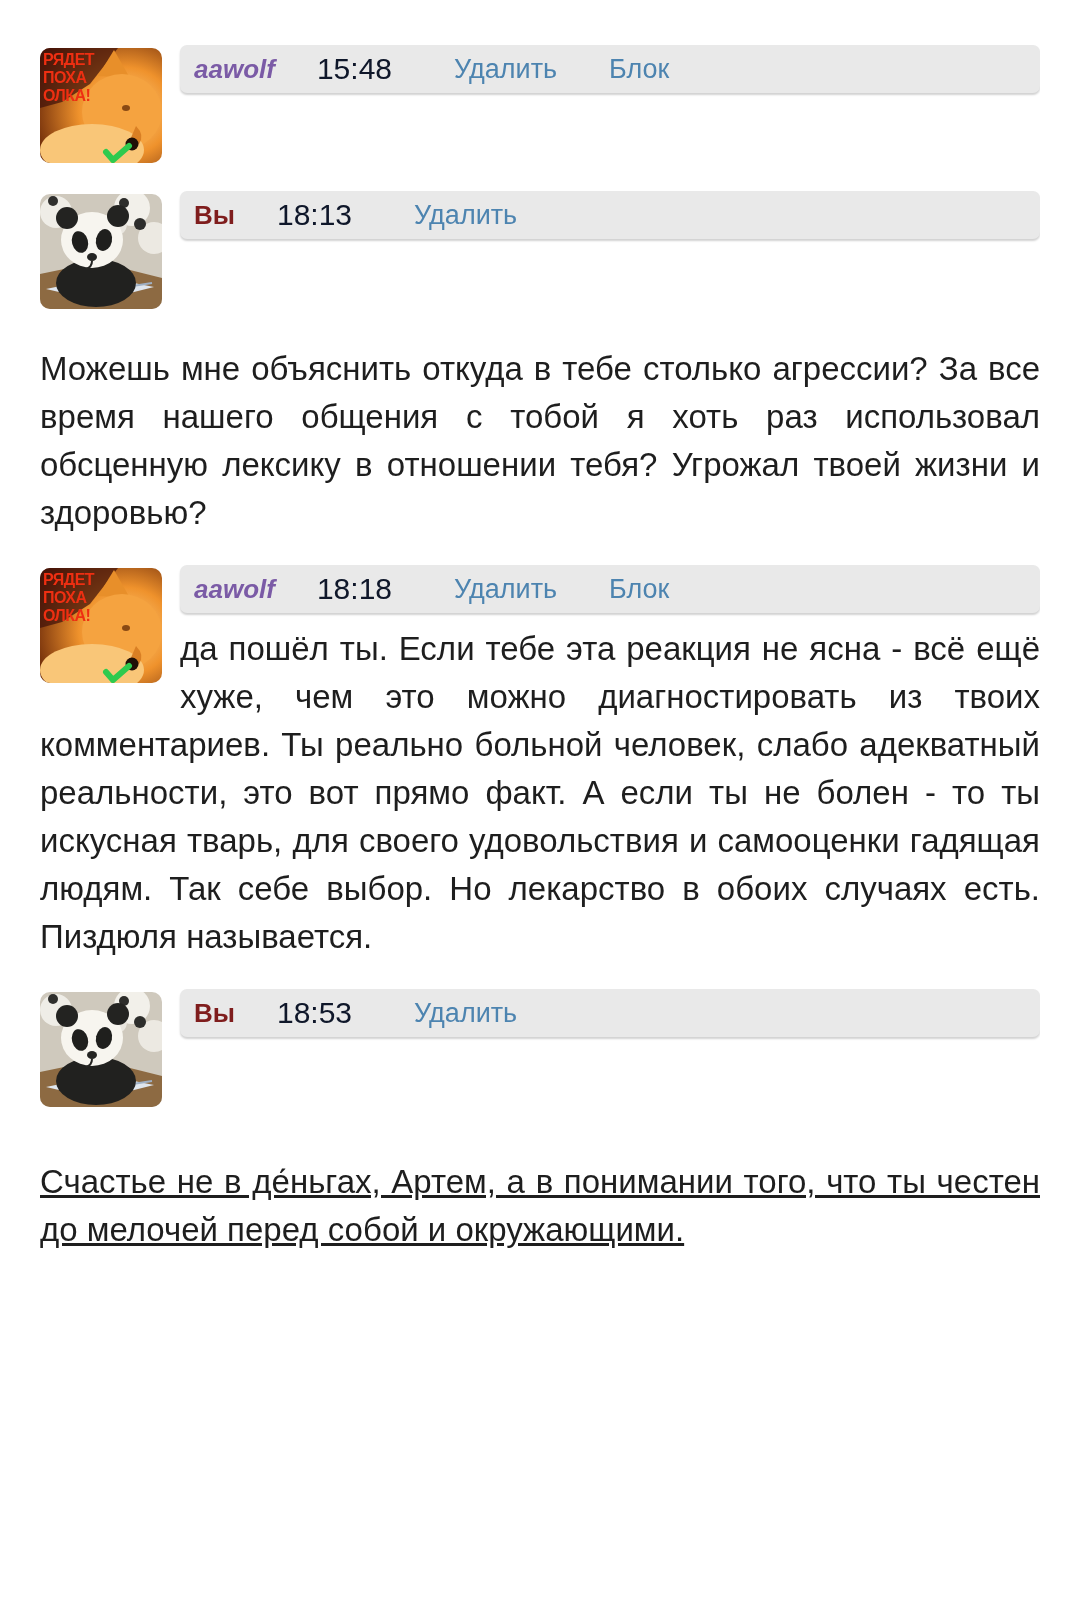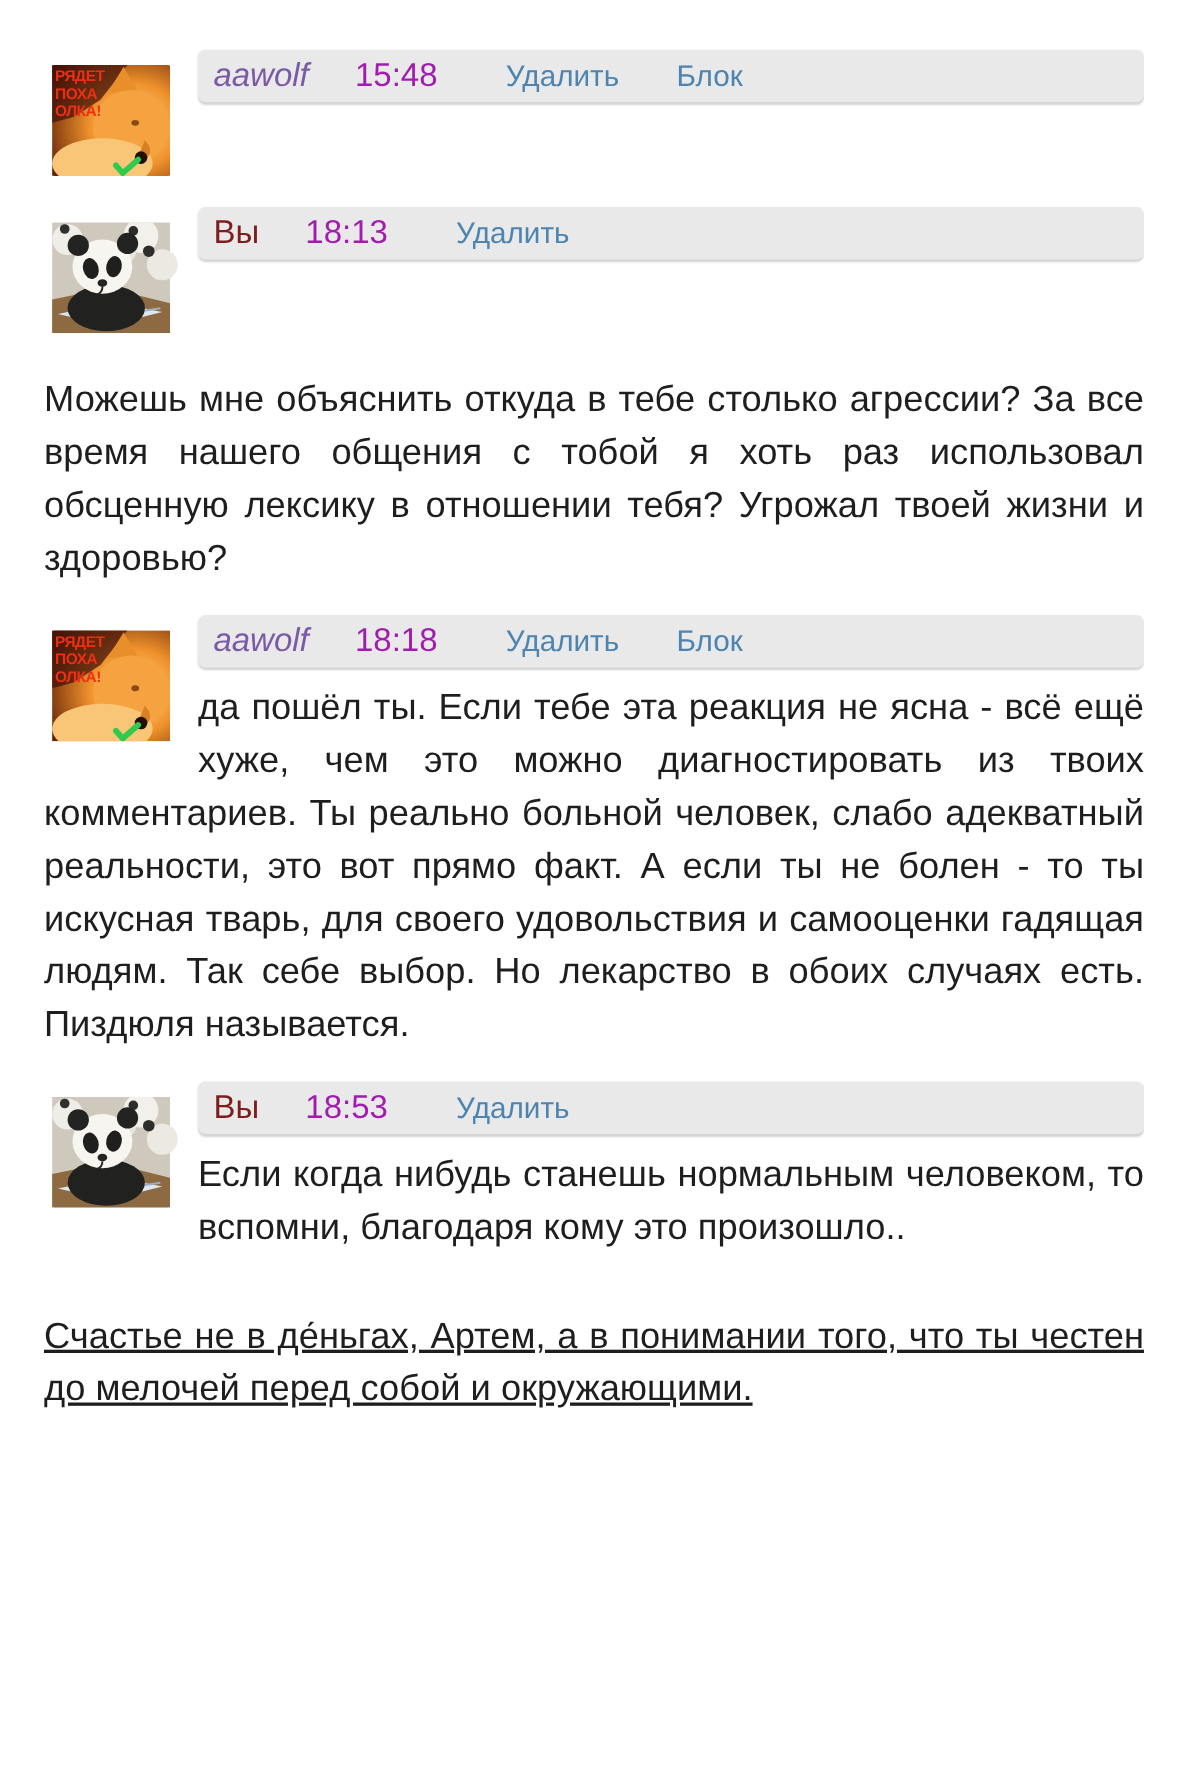--- a/index.html
+++ b/index.html
@@ -7,41 +7,41 @@
     width:1080px;
     box-sizing:border-box;
     padding:45px 40px 20px 40px;
     font-family:"Liberation Sans", sans-serif;
     color:#1e1e1e;
   }
   .msg{margin-top:28px;overflow:hidden;}
   .msg.first{margin-top:0;}
   .avatar{
     float:left;
-    width:122px;height:101px;
-    margin:14px 18px 0 0;
+    width:122px;height:115px;
+    margin:3px 18px 0 0;
     border-radius:10px;
     overflow:hidden;
     cursor:pointer;
   }
   .avatar svg{display:block;width:100%;height:100%;}
   .bar{
     display:flex;
     align-items:center;
     height:48px;
     background:#e9e9e9;
     border-radius:7px;
     box-shadow:0 2px 2px rgba(0,0,0,0.18);
     padding:0 14px;
     box-sizing:border-box;
   }
-  .user{font-weight:normal;font-size:30px;white-space:nowrap;}
+  .user{font-weight:bold;font-size:26px;white-space:nowrap;}
   .user.other{color:#7b5ba6;font-style:italic;}
   .user.self{color:#7f1d1d;}
-  .time{color:#a21caf;font-size:30px;margin-left:42px;white-space:nowrap;}
+  .time{color:#0f172a;font-size:30px;margin-left:42px;white-space:nowrap;}
   .action{
     color:#4d84b0;font-size:27px;margin-left:62px;
     text-decoration:none;cursor:pointer;white-space:nowrap;
   }
   .action + .action{margin-left:52px;}
   .text,.para{
     font-size:33px;
     line-height:48px;
     text-align:justify;
     margin:12px 0 0 0;
@@ -175,16 +175,15 @@
       <ellipse cx="64" cy="46" rx="8" ry="11" fill="#1f1f1d" transform="rotate(12 64 46)"></ellipse>
       <ellipse cx="52" cy="63" rx="5" ry="4" fill="#242422"></ellipse>
       <path d="M52 67 q0 6 -6 8" stroke="#242422" stroke-width="2" fill="none"></path>
     </svg>
   </div>
   <div class="bar">
     <span class="user self">Вы</span>
     <span class="time">18:53</span>
     <a class="action">Удалить</a>
   </div>
-  <p class="text">Если когда нибудь станешь нормальным человеком, то вспомни, благодаря кому это про­изошло..</p>
 </div>
 
 <p class="para last">Счастье не в де́ньгах, Артем, а в понимании того, что ты честен до мелочей перед собой и окружаю­щими.</p>
 
 </body></html>

